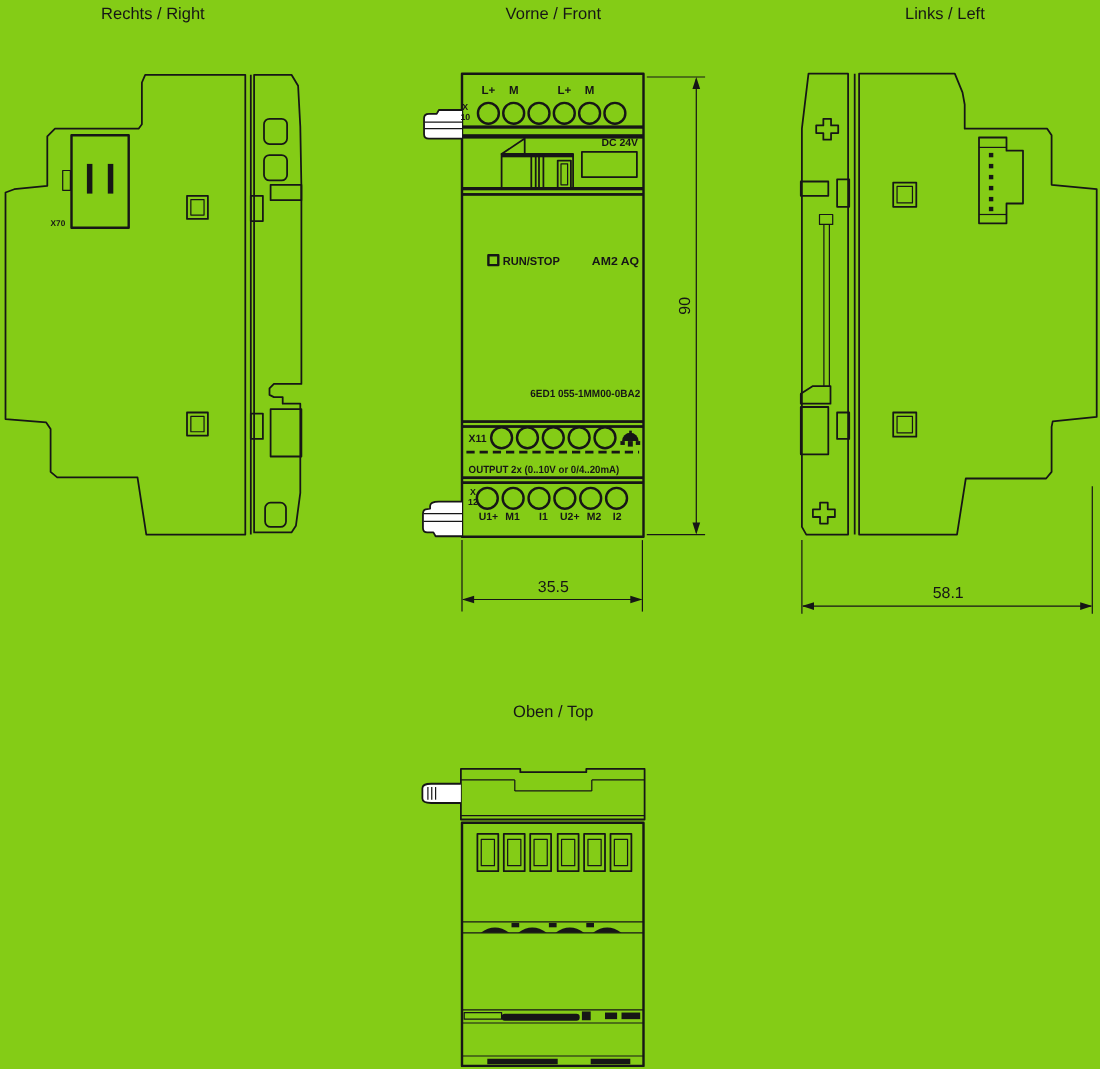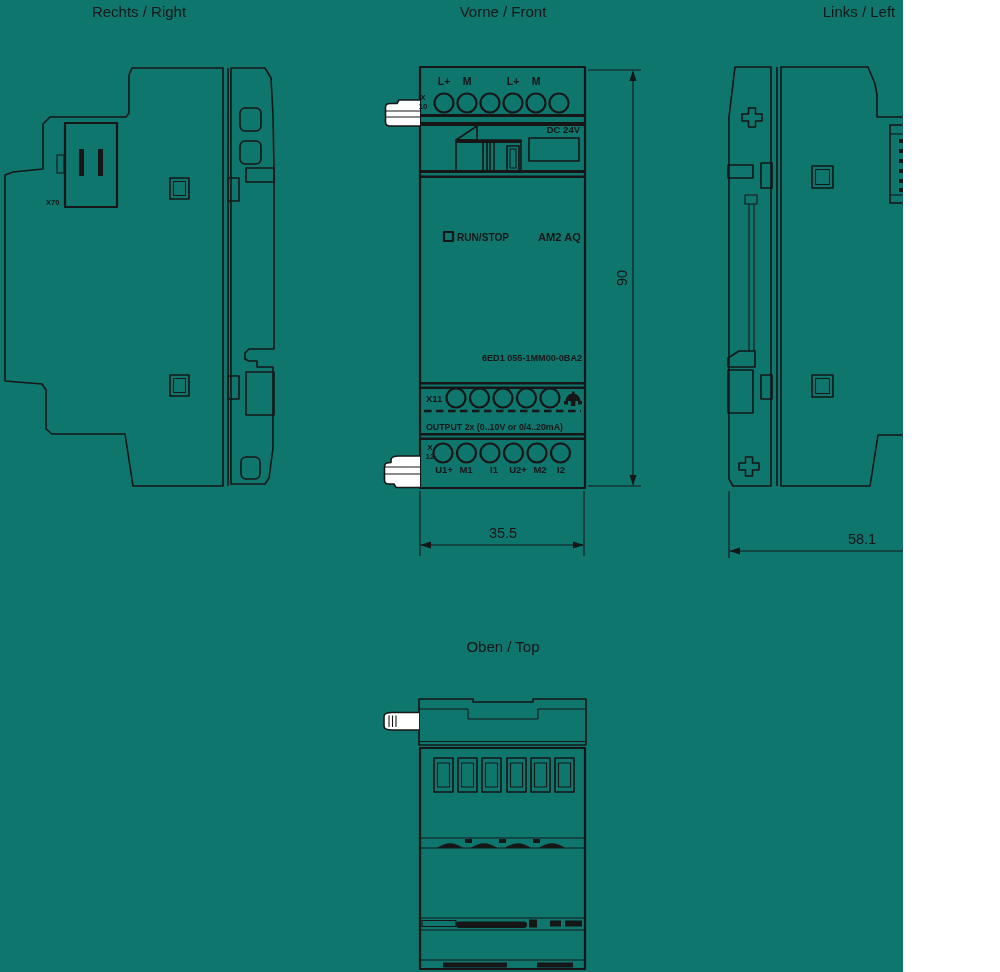--- a/index.html
+++ b/index.html
@@ -1,16 +1,16 @@
 <!DOCTYPE html>
 <html><head>
 <meta charset="utf-8">
 <style>
   html,body{margin:0;padding:0;background:#fff}
-  .canvas{position:relative;width:903px;height:972px;background:#0f766e;overflow:hidden;
+  .canvas{position:relative;width:1000px;height:972px;background:#84cc16;overflow:hidden;
           font-family:"Liberation Sans", sans-serif}
   svg{position:absolute;left:0;top:0}
   text{font-family:"Liberation Sans", sans-serif;fill:#161616}
   .t-title{font-size:15px}
   .t-dim{font-size:14.5px}
   .t-panel{font-size:9.5px;font-weight:700}
   .t-panel-lg{font-size:10.5px;font-weight:700}
   .t-tiny{font-size:8px;font-weight:700}
   .t-xs{font-size:7.5px;font-weight:700}
   .ln{fill:none;stroke:#161616;stroke-width:1.6;stroke-linejoin:round}

